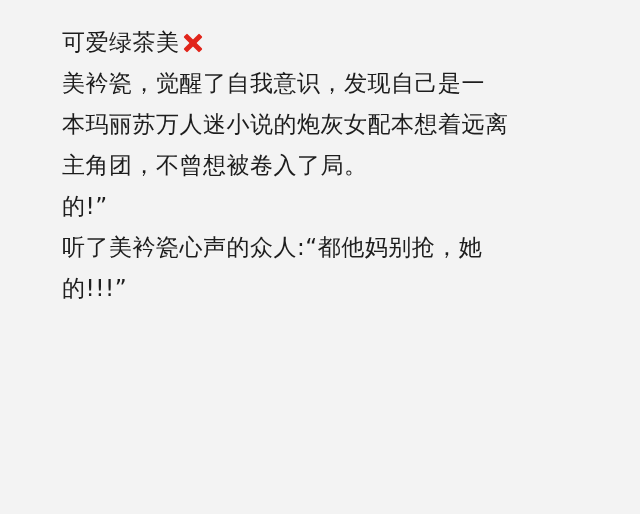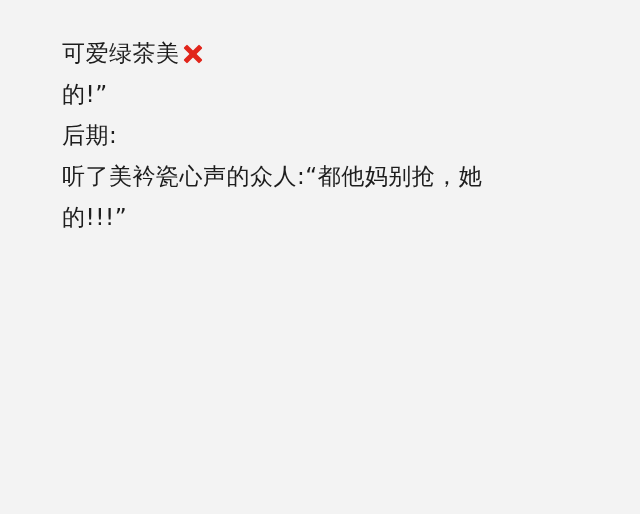--- a/index.html
+++ b/index.html
@@ -29,21 +29,20 @@
     font-size: 23px;
     line-height: 41px;
     color: #1d1d1d;
     letter-spacing: 0.5px;
     white-space: pre;
     font-weight: 400;
   }
   .line.first {
     display: flex;
     align-items: center;
-    margin-top: 11px;
   }
   .cross-icon {
     display: inline-block;
     width: 23px;
     height: 23px;
     position: relative;
     margin: 0 2px;
     vertical-align: middle;
     flex: 0 0 auto;
   }
@@ -72,19 +71,21 @@
 <body>
 
 <div class="page">
   <div class="text-block">
 
     <div class="line first">
       <span class="seg">可爱绿茶美</span>
       <span class="cross-icon"></span>
     </div>
 
+    <div class="line">美衿瓷，觉醒了自我意识，发现自己是一</div>
+    <div class="line">本玛丽苏万人迷小说的炮灰女配本想着远离</div>
+    <div class="line">主角团，不曾想被卷入了局。</div>
     <div class="line">的!”</div>
-    <div class="line">后期:</div>
     <div class="line">听了美衿瓷心声的众人:“都他妈别抢，她</div>
     <div class="line">的!!!”</div>
 
   </div>
 </div>
 
 </body></html>

